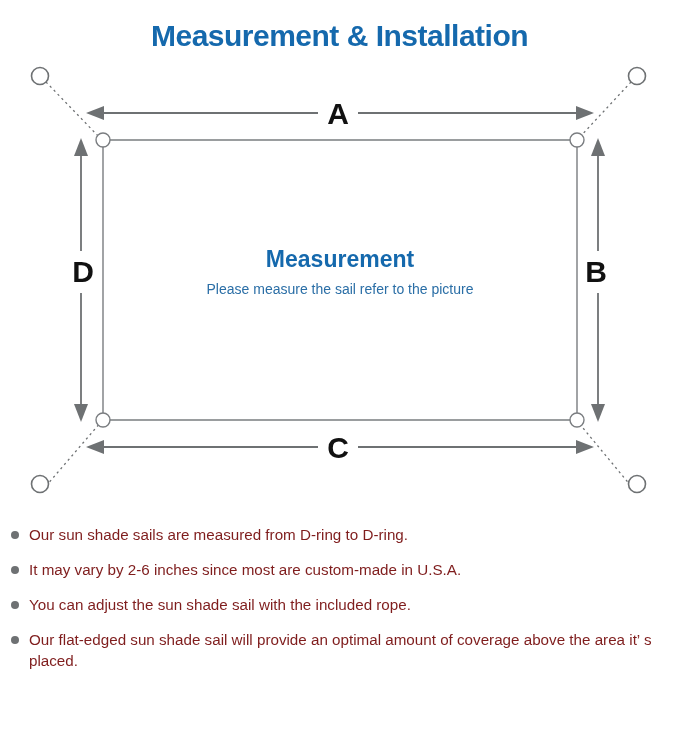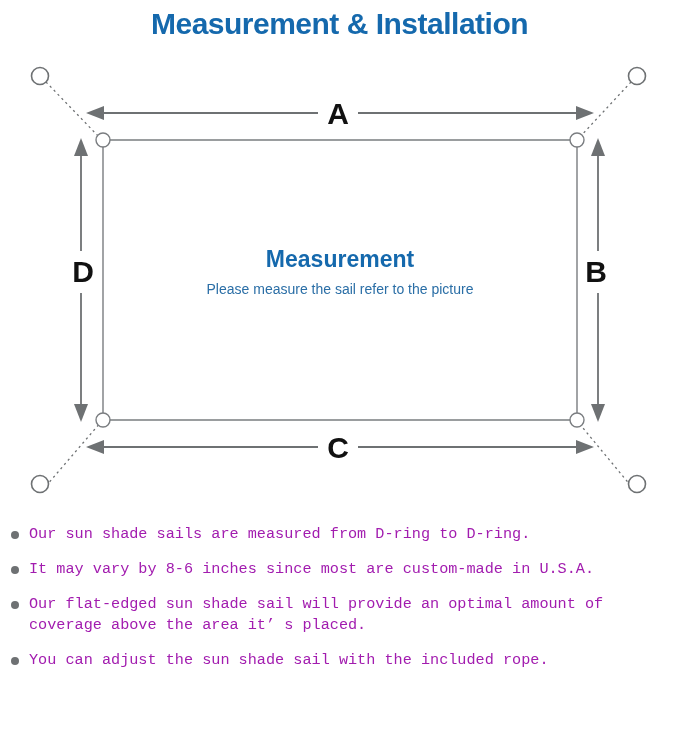--- a/index.html
+++ b/index.html
@@ -12,21 +12,21 @@
     height: 739px;
     position: relative;
     overflow: hidden;
     font-family: "Liberation Sans", sans-serif;
     -webkit-font-smoothing: antialiased;
   }
 
   #page-title {
     position: absolute;
     left: 0;
-    top: 4px;
+    top: 16px;
     width: 679px;
     text-align: center;
     font-family: "Liberation Sans", sans-serif;
     font-size: 30px;
     font-weight: bold;
     letter-spacing: -0.5px;
     color: #1569ad;
     line-height: 40px;
     white-space: nowrap;
   }
@@ -68,24 +68,24 @@
     width: 679px;
     padding: 0;
     margin: 0;
     list-style: none;
   }
   .note-item {
     position: relative;
     padding-left: 29px;
     padding-right: 6px;
     margin-bottom: 14px;
-    font-family: Liberation Mono, monospace;
+    font-family: Liberation Sans, sans-serif;
     font-size: 15.2px;
     line-height: 21px;
-    color: #a21caf;
+    color: #7f1d1d;
   }
   .note-bullet {
     position: absolute;
     left: 11px;
     top: 7px;
     width: 8px;
     height: 8px;
     border-radius: 50%;
     background: #6e7173;
   }
@@ -162,23 +162,23 @@
   </svg>
 </div>
 
 <ul id="notes-list">
   <li class="note-item">
     <span class="note-bullet"></span>
     <span>Our sun shade sails are measured from D-ring to D-ring.</span>
   </li>
   <li class="note-item">
     <span class="note-bullet"></span>
-    <span>It may vary by 8-6 inches since most are custom-made in U.S.A.</span>
+    <span>It may vary by 2-6 inches since most are custom-made in U.S.A.</span>
+  </li>
+  <li class="note-item">
+    <span class="note-bullet"></span>
+    <span>You can adjust the sun shade sail with the included rope.</span>
   </li>
   <li class="note-item">
     <span class="note-bullet"></span>
     <span>Our flat-edged sun shade sail will provide an optimal amount of coverage above the area it’ s placed.</span>
   </li>
-  <li class="note-item">
-    <span class="note-bullet"></span>
-    <span>You can adjust the sun shade sail with the included rope.</span>
-  </li>
 </ul>
 
 </body></html>

